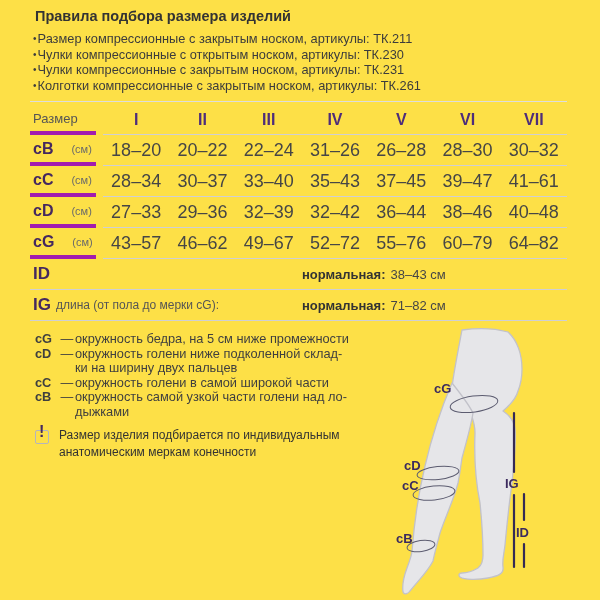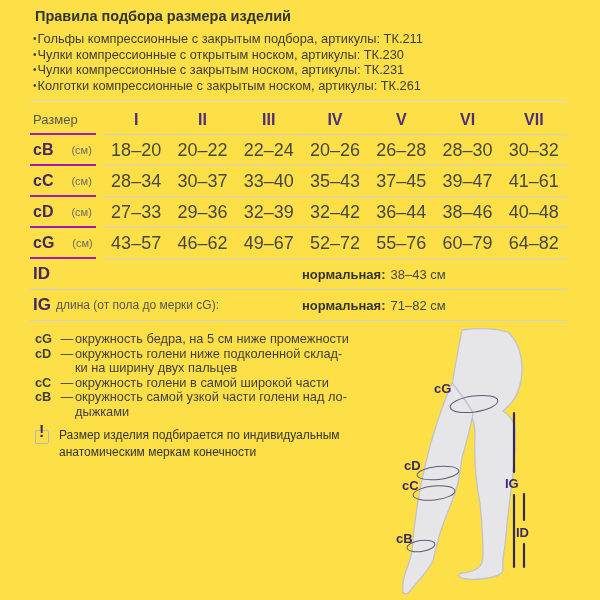--- a/index.html
+++ b/index.html
@@ -11,21 +11,21 @@
 
   .products { position:absolute; left:33px; top:31px; font-size:12.8px; color:#3c3c3c; }
   .products .prod { line-height:15.5px; }
   .products .dot { font-size:10px; vertical-align:1px; margin-right:1px; color:#3c3c3c; }
 
   .divider { position:absolute; left:30px; top:101px; width:537px; height:1px; background:#ddddde; }
 
   
   .sizetable { position:absolute; left:30px; top:106px; width:537px; }
   .trow { display:flex; align-items:stretch; }
-  .trow .tlabel { width:66px; display:flex; align-items:center; border-bottom:2px solid #a21caf; padding-left:3px; }
+  .trow .tlabel { width:66px; display:flex; align-items:center; border-bottom:4px solid #a21caf; padding-left:3px; }
   .trow .tvals { flex:1; margin-left:7px; display:flex; border-bottom:1px solid #cfcfd4; }
   .trow.thead { height:29px; }
   .trow.mrow { height:31px; }
   .tcol { flex:1; display:flex; align-items:center; justify-content:center; font-size:18px; color:#464646; }
   .roman { font-size:16px; font-weight:bold; color:#4e2d7a; }
   .sizehdr { font-size:13px; color:#555; }
   .mlabel { font-size:16px; font-weight:bold; color:#45285f; }
   .unit { font-size:11px; color:#6a6a6a; margin-left:18px; }
 
   .lrow { position:relative; height:31px; display:flex; align-items:center; border-bottom:1px solid #cfcfd4; padding-left:3px; }
@@ -53,21 +53,21 @@
   .diagram text { font-family:"Liberation Sans","DejaVu Sans",sans-serif; font-weight:bold; fill:#3c2b5e; font-size:13px; }
 </style>
 </head>
 <body>
 
 <div class="page">
 
   <div class="title">Правила подбора размера изделий</div>
 
   <div class="products">
-    <div class="prod"><span class="dot">•</span><span>Гольфы компрессионные с закрытым подбора, артикулы: ТК.211</span></div>
+    <div class="prod"><span class="dot">•</span><span>Размер компрессионные с закрытым носком, артикулы: ТК.211</span></div>
     <div class="prod"><span class="dot">•</span><span>Чулки компрессионные с открытым носком, артикулы: ТК.230</span></div>
     <div class="prod"><span class="dot">•</span><span>Чулки компрессионные с закрытым носком, артикулы: ТК.231</span></div>
     <div class="prod"><span class="dot">•</span><span>Колготки компрессионные с закрытым носком, артикулы: ТК.261</span></div>
   </div>
 
   <div class="divider"></div>
 
   <div class="sizetable">
 
     <div class="trow thead">
@@ -85,21 +85,21 @@
 
     <div class="trow mrow">
       <div class="tlabel">
           <span class="mlabel">cB</span>
           <span class="unit">(см)</span>
         </div>
       <div class="tvals">
         <div class="tcol">18–20</div>
         <div class="tcol">20–22</div>
         <div class="tcol">22–24</div>
-        <div class="tcol">20–26</div>
+        <div class="tcol">31–26</div>
         <div class="tcol">26–28</div>
         <div class="tcol">28–30</div>
         <div class="tcol">30–32</div>
       </div>
     </div>
 
     <div class="trow mrow">
       <div class="tlabel">
           <span class="mlabel">cC</span>
           <span class="unit">(см)</span>

